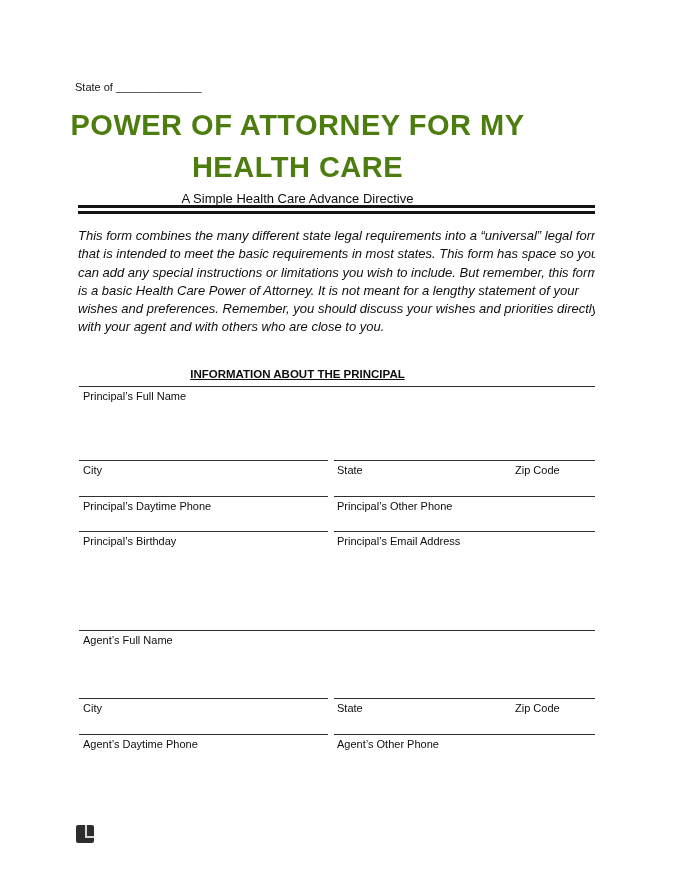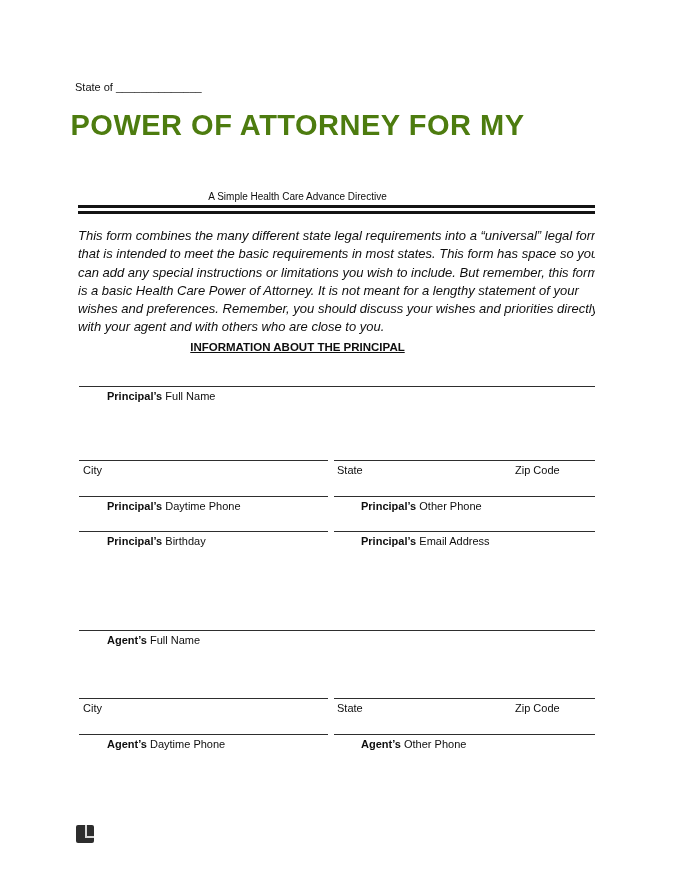--- a/index.html
+++ b/index.html
@@ -7,57 +7,58 @@
     position:relative;width:595px;height:880px;background:#ffffff;
     font-family:"Liberation Sans","DejaVu Sans",sans-serif;color:#111;
     overflow:hidden;
   }
   .state-line{position:absolute;left:75px;top:81px;font-size:11px;white-space:nowrap;}
   .state-line .blank{letter-spacing:0;color:#222;}
   .title{
     position:absolute;left:0;right:0;top:104px;text-align:center;
     font-size:29px;font-weight:bold;line-height:42px;letter-spacing:.5px;color:#4d7c0f;
   }
-  .subtitle{position:absolute;left:0;right:0;top:191px;text-align:center;font-size:10px;color:#0e0e0e;}
+  .subtitle{position:absolute;left:0;right:0;top:191px;text-align:center;font-size:13px;color:#0e0e0e;}
   .double-rule{
     position:absolute;left:78px;width:523px;top:205px;height:3px;
     border-top:3px solid #141414;border-bottom:3px solid #141414;
   }
   .intro{
     position:absolute;left:78px;width:524px;top:227px;
     font-size:13px;line-height:18.3px;font-style:italic;color:#0e0e0e;
   }
   .sect-head{
     position:absolute;left:0;right:0;text-align:center;
-    font-size:11.5px;font-weight:bold;text-decoration:underline;color:#0e0e0e;white-space:nowrap;
+    font-size:11.5px;font-weight:bold;text-decoration:underline;color:#0e0e0e;white-space:nowrap;margin-top:27px;
   }
   .frow{position:absolute;left:79px;width:522px;height:28px;}
   .seg{position:absolute;top:0;height:0;border-top:1px solid #2e2e2e;}
   .seg.full{left:0;right:0;}
   .seg.l{left:0;width:249px;}
   .seg.r{left:255px;right:0;}
   .seg.rs{left:255px;width:67px;}
   .lbl{position:absolute;top:4px;font-size:11px;color:#0e0e0e;white-space:nowrap;}
-  .lbl b{font-weight:bold;margin-left:24px;}
+  .lbl b{font-weight:normal;}
   .c1{left:4px}.c2{left:258px}.c3{left:436px}
   .logo{position:absolute;left:76px;top:825px;width:18px;height:18px;background:#2d2d2d;border-radius:2px;}
   .logo .lv{position:absolute;left:9px;top:0;width:2px;height:13px;background:#d8d8d8;}
   .logo .lh{position:absolute;left:9px;top:11px;width:9px;height:2px;background:#d8d8d8;}
 </style>
 </head>
 <body>
 
 <div class="page">
 
   <div class="state-line">
     <span>State of </span><span class="blank">______________</span>
   </div>
 
   <div class="title">
     <div>POWER OF ATTORNEY FOR MY</div>
+    <div>HEALTH CARE</div>
   </div>
 
   <div class="subtitle">A Simple Health Care Advance Directive</div>
 
   <div class="double-rule"></div>
 
   <div class="intro">This form combines the many different state legal requirements into a “universal” legal form that is intended to meet the basic requirements in most states. This form has space so you can add any special instructions or limitations you wish to include. But remember, this form is a basic Health Care Power of Attorney. It is not meant for a lengthy statement of your wishes and preferences. Remember, you should discuss your wishes and priorities directly with your agent and with others who are close to you.</div>
 
   <div class="sect-head" style="top:341px">INFORMATION ABOUT THE PRINCIPAL</div>
 

